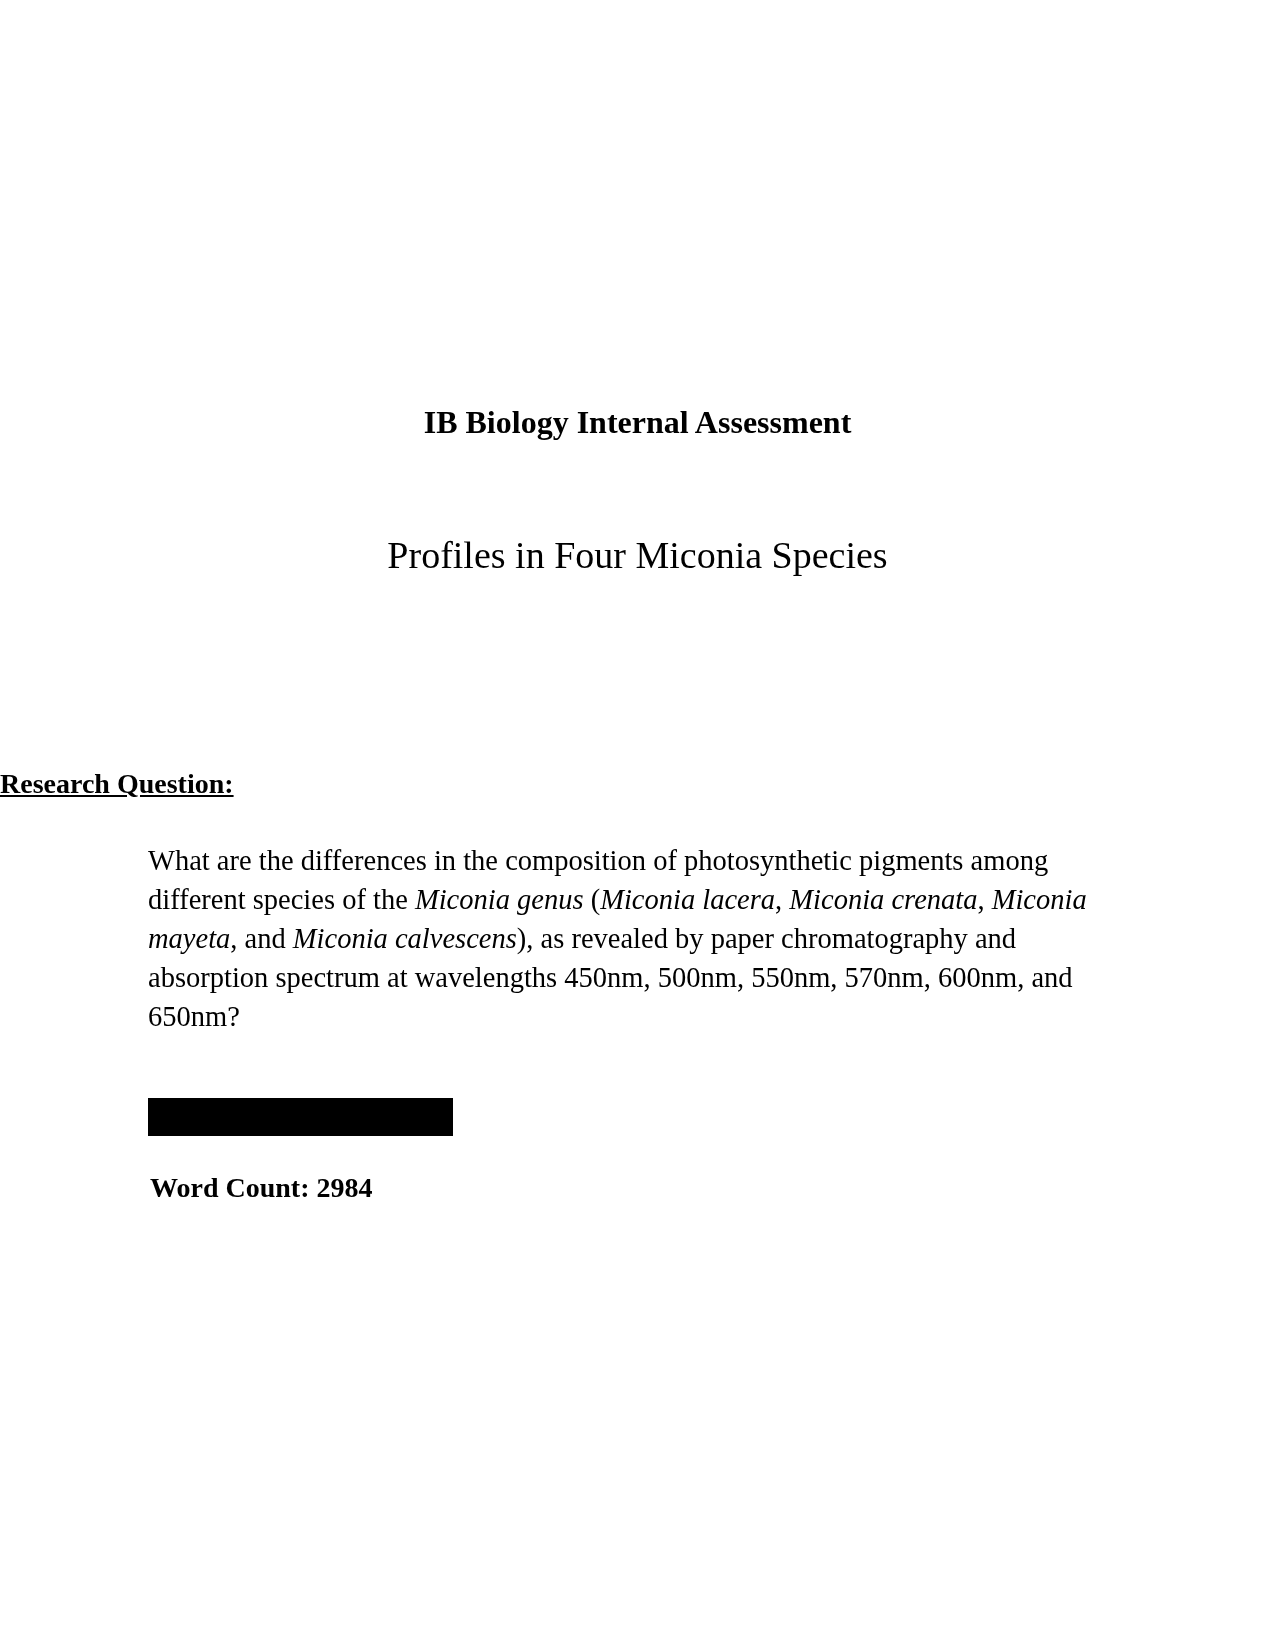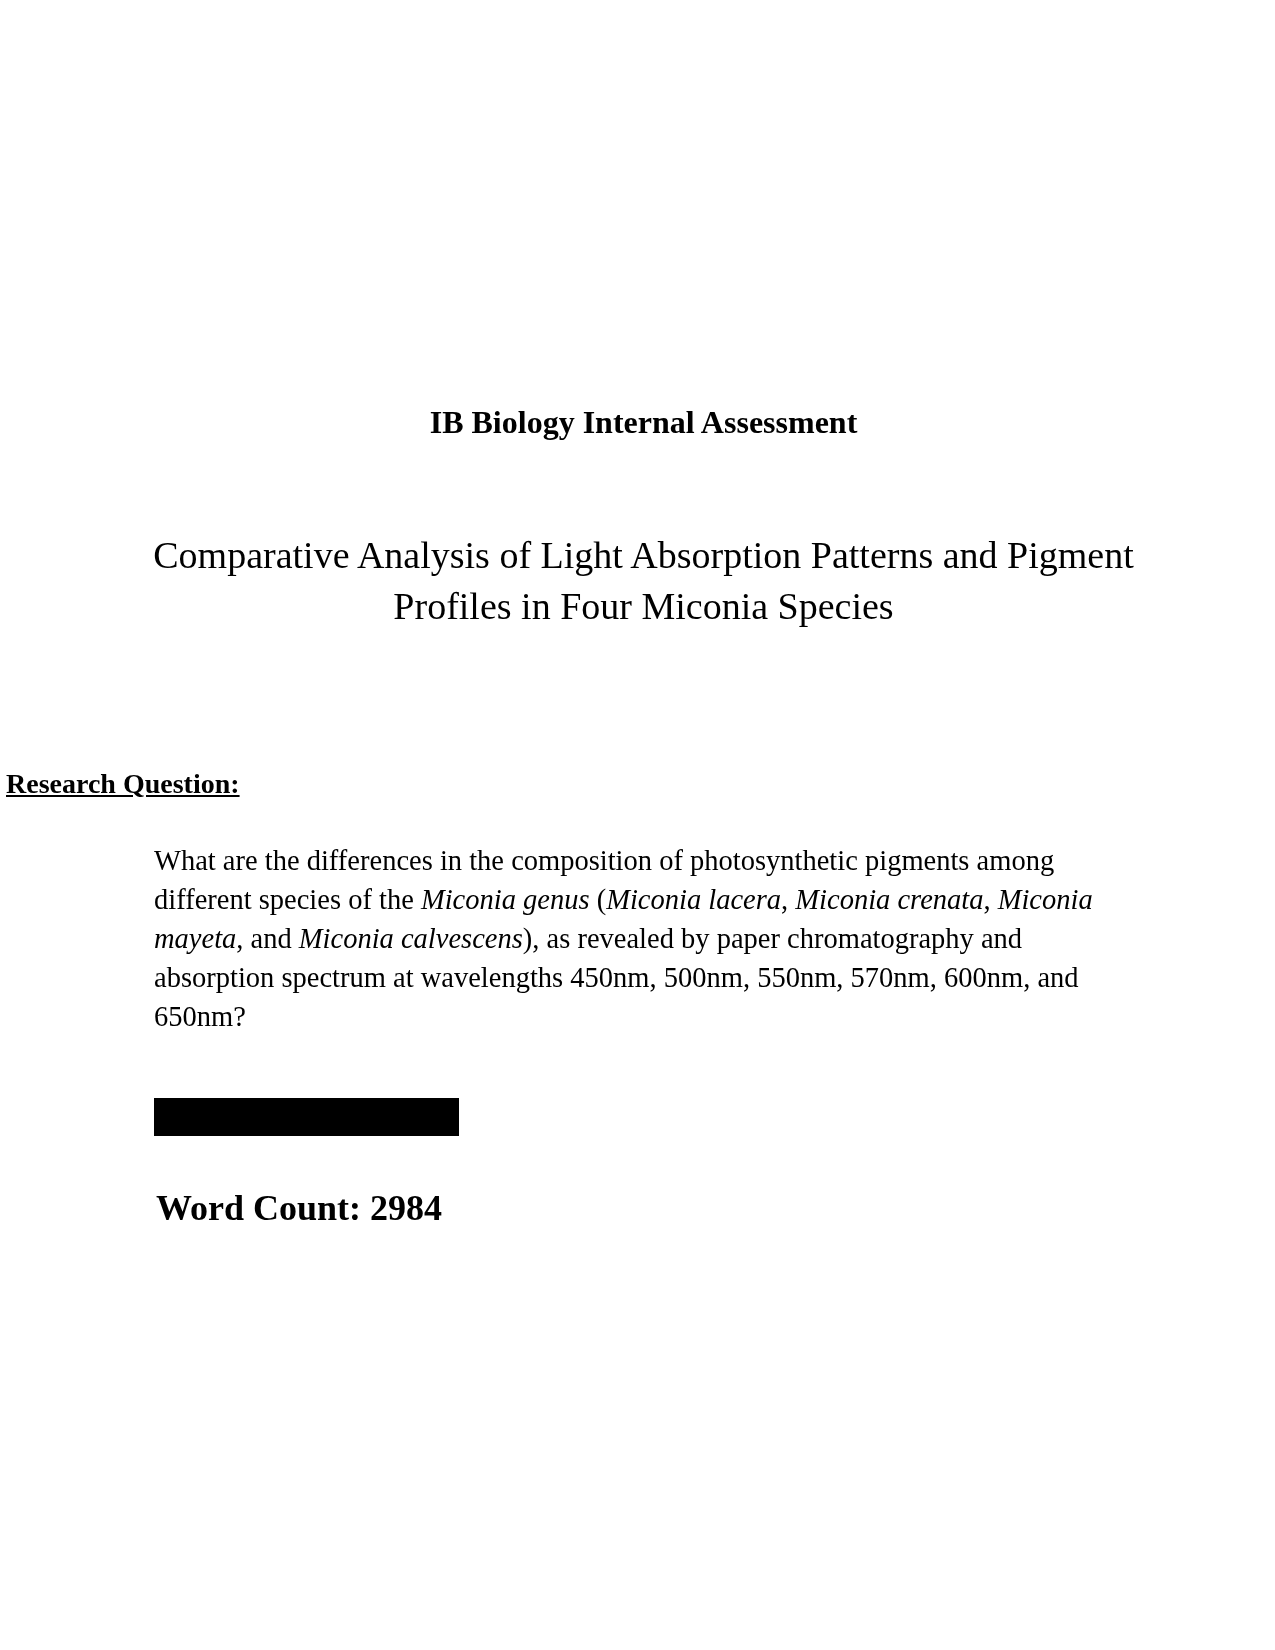--- a/index.html
+++ b/index.html
@@ -10,21 +10,21 @@
     body {
       width: 1275px;
       height: 1650px;
       position: relative;
       overflow: hidden;
       font-family: "Liberation Serif", "DejaVu Serif", serif;
       color: #000000;
     }
     .page {
       position: absolute;
-      left: 6px; top: 0;
+      left: 0; top: 0;
       width: 1176px;
       height: 1650px;
       background: #ffffff;
     }
     .assessment-heading {
       position: absolute;
       left: 0;
       width: 1275px;
       top: 402px;
       text-align: center;
@@ -69,34 +69,32 @@
       top: 1098px;
       width: 305px;
       height: 38px;
       background: #000000;
     }
     .word-count {
       position: absolute;
       left: 150px;
       top: 1170px;
       font-weight: bold;
-      font-size: 36px;
+      font-size: 28px;
       line-height: 36px;
-      margin-top: 20px;
     }
   </style>
 </head>
 <body>
 
 <div class="page">
 
   <div class="assessment-heading">IB Biology Internal Assessment</div>
 
   <div class="main-title">
-    <div>Comparative Analysis of Light Absorption Patterns and Pigment</div>
     <div>Profiles in Four Miconia Species</div>
   </div>
 
   <div class="rq-heading">Research Question:</div>
 
   <div class="rq-body">
     <span>What are the differences in the composition of photosynthetic pigments among different species of the </span><i>Miconia genus</i><span> (</span><i>Miconia lacera</i><span>, </span><i>Miconia crenata</i><span>, </span><i>Miconia mayeta</i><span>, and </span><i>Miconia calvescens</i><span>), as revealed by paper chromatography and absorption spectrum at wavelengths 450nm, 500nm, 550nm, 570nm, 600nm, and 650nm?</span>
   </div>
 
   <div class="redaction-bar"></div>

